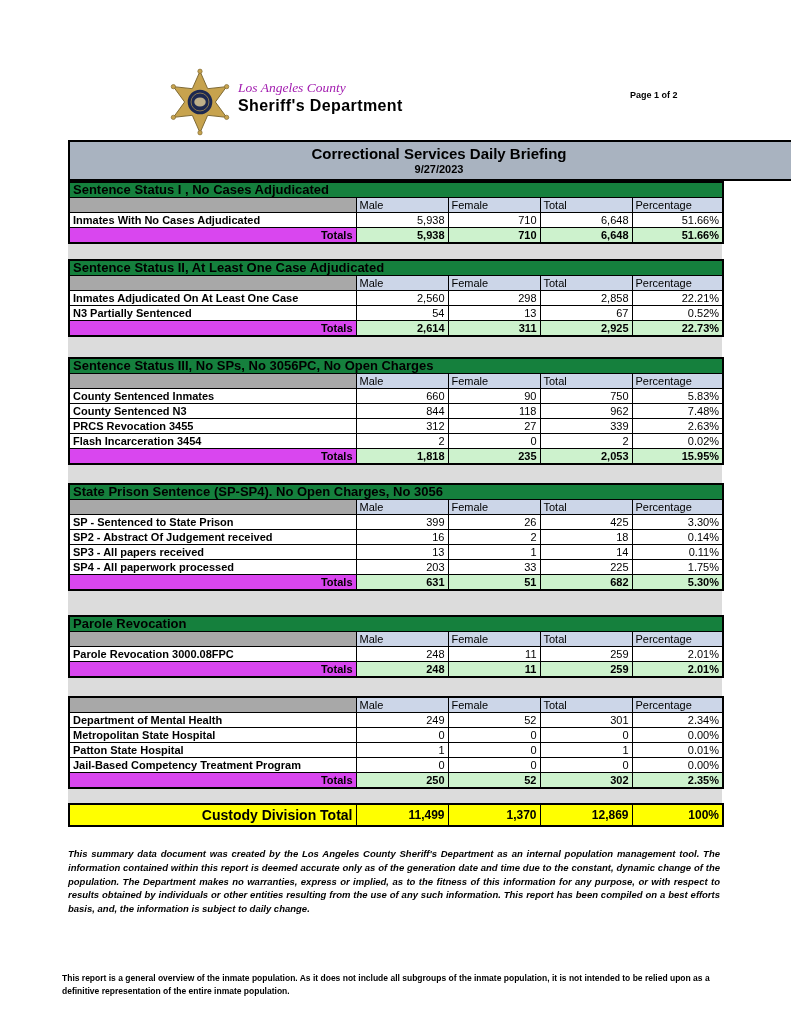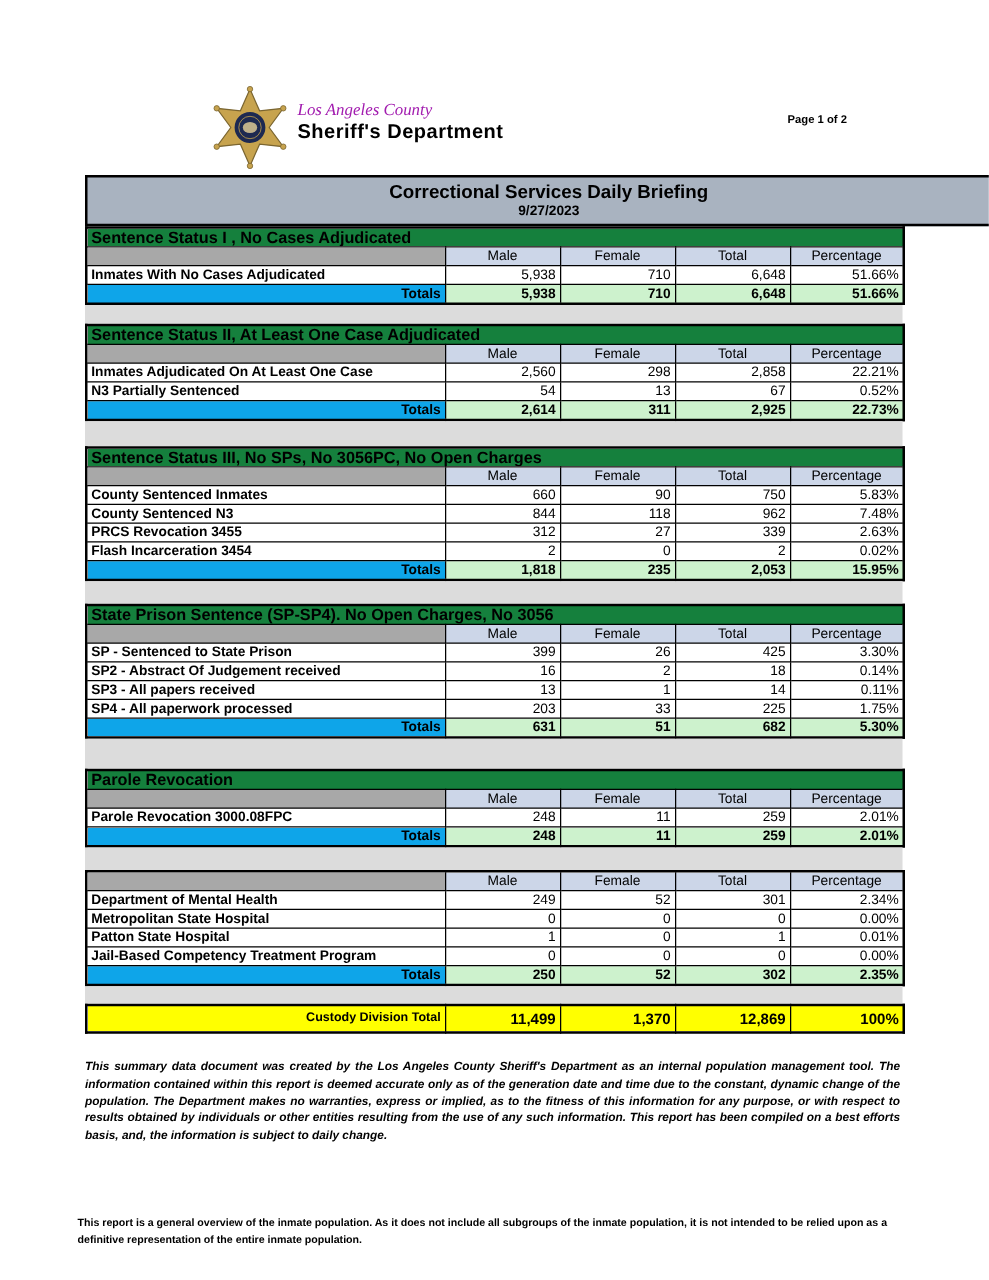--- a/index.html
+++ b/index.html
@@ -18,29 +18,29 @@
   .title-banner{background:#a9b3c0;border:2px solid #000;text-align:center;padding:3px 0 4px 0;}
   .title-banner .title{font-size:15px;font-weight:bold;}
   .title-banner .date{font-size:11px;font-weight:bold;margin-top:1px;}
 
   .data-table{border-collapse:collapse;border:2px solid #000;width:654px;
               table-layout:fixed;font-size:11px;background:#fff;}
   .data-table td{border:1px solid #000;padding:0 3px;height:14px;line-height:14px;
                  overflow:hidden;white-space:nowrap;}
   .sec-header{background:#15803d;font-weight:bold;font-size:13px;height:17px;line-height:17px;}
   .corner{background:#a8a8a8;}
-  .col-head{background:#ccd6e8;text-align:center;}
+  .col-head{background:#ccd6e8;text-align:left;}
   .row-label{font-weight:bold;}
   .num{text-align:right;}
-  .tot-label{background:#0ea5e9;font-weight:bold;text-align:right;}
+  .tot-label{background:#d946ef;font-weight:bold;text-align:right;}
   .tot{background:#cdf2cd;font-weight:bold;}
   .gap{background:#dcdcdc;width:654px;}
 
   .custody-table td{background:#ffff00;font-weight:bold;height:20px;line-height:20px;}
-  .custody-label{text-align:right;font-size:10px;}
+  .custody-label{text-align:right;font-size:14px;}
   .custody-val{text-align:right;font-size:12px;}
 
   .footnote-1{margin-top:20px;font-style:italic;font-weight:bold;font-size:9.5px;
               line-height:1.45;text-align:justify;width:652px;}
   .footnote-2{position:absolute;left:62px;top:972px;width:666px;font-weight:bold;
               font-size:8.5px;line-height:1.5;}
 </style>
 </head>
 <body>
 

